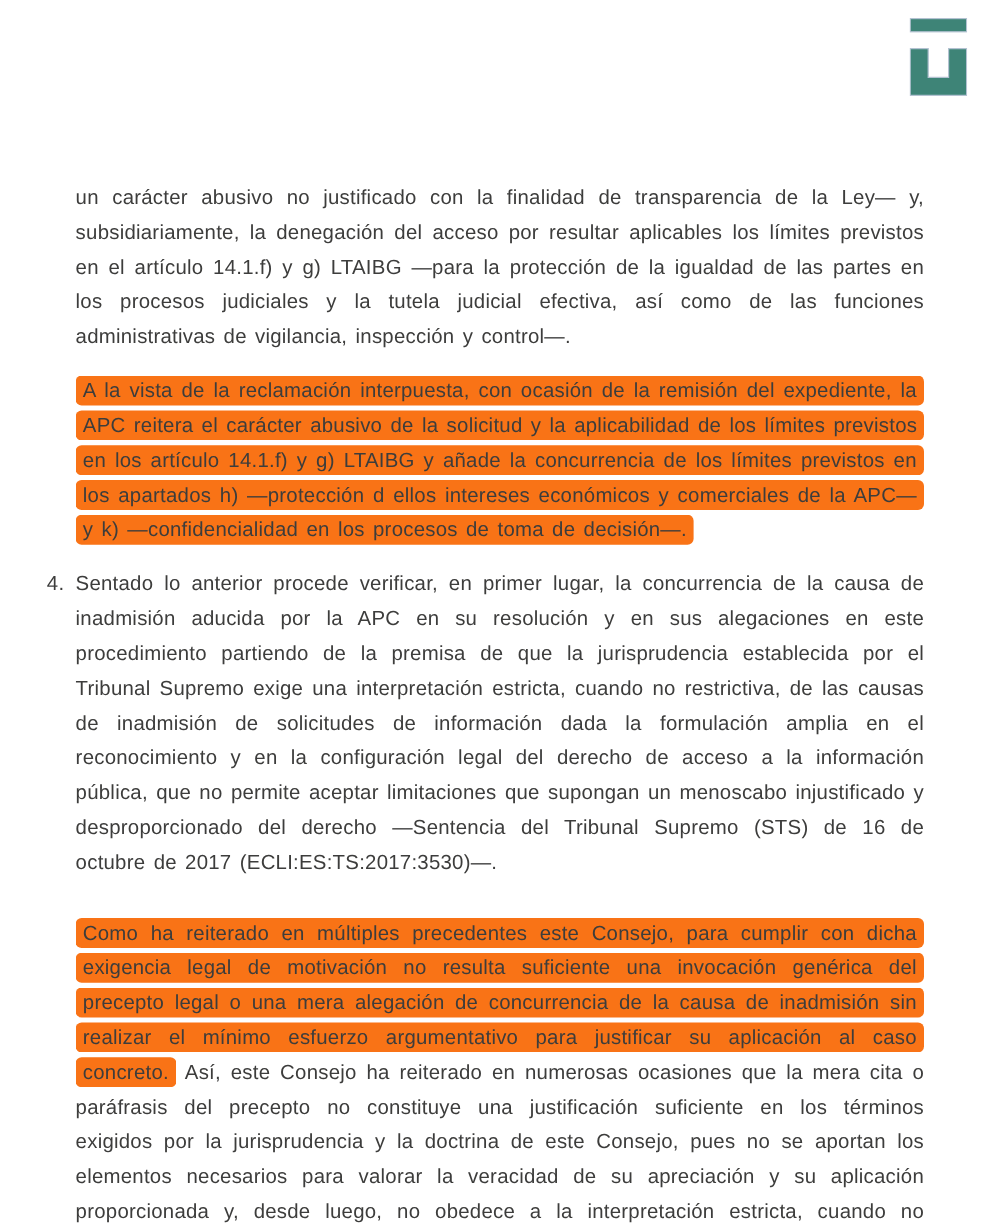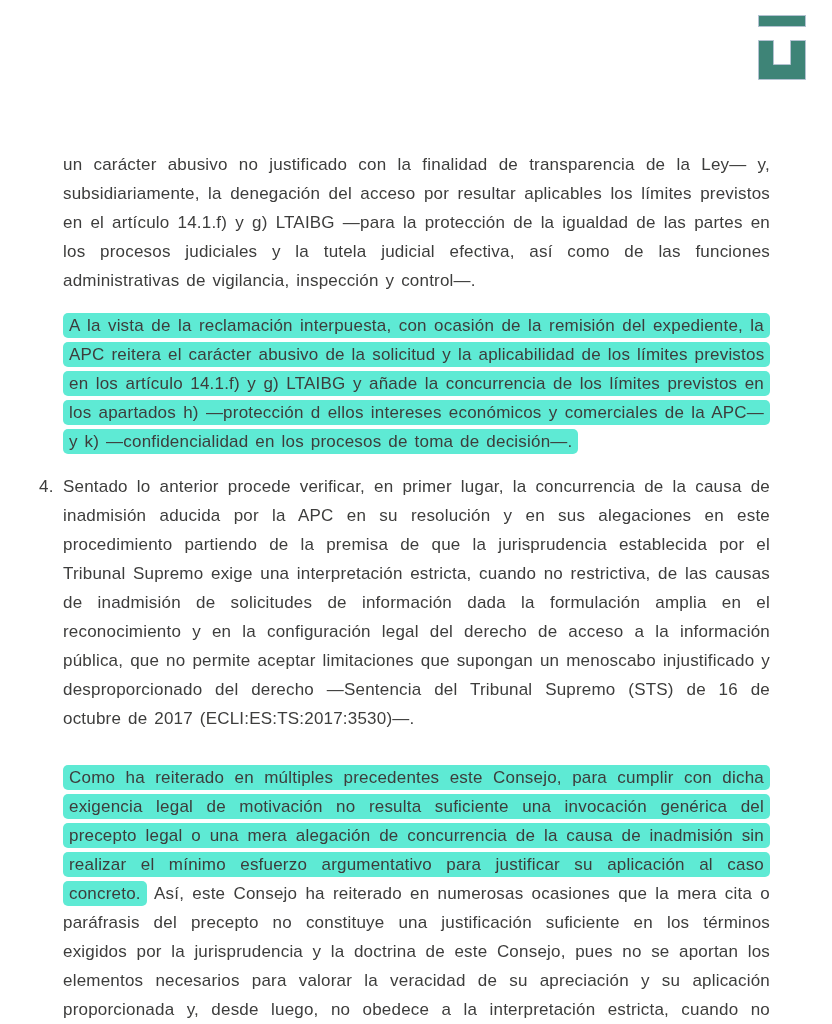--- a/index.html
+++ b/index.html
@@ -34,21 +34,21 @@
   .numbered-item {
     position: relative;
     margin: 0 0 30px 0;
   }
   .numbered-item .marker {
     position: absolute;
     left: -24px;
     top: 0;
   }
   .hl {
-    background: #5eead4;
+    background: #f97316;
     padding: 3px 6px;
     border-radius: 5px;
     -webkit-box-decoration-break: clone;
     box-decoration-break: clone;
   }
 </style>
 </head>
 <body>
 
 <div class="page">

